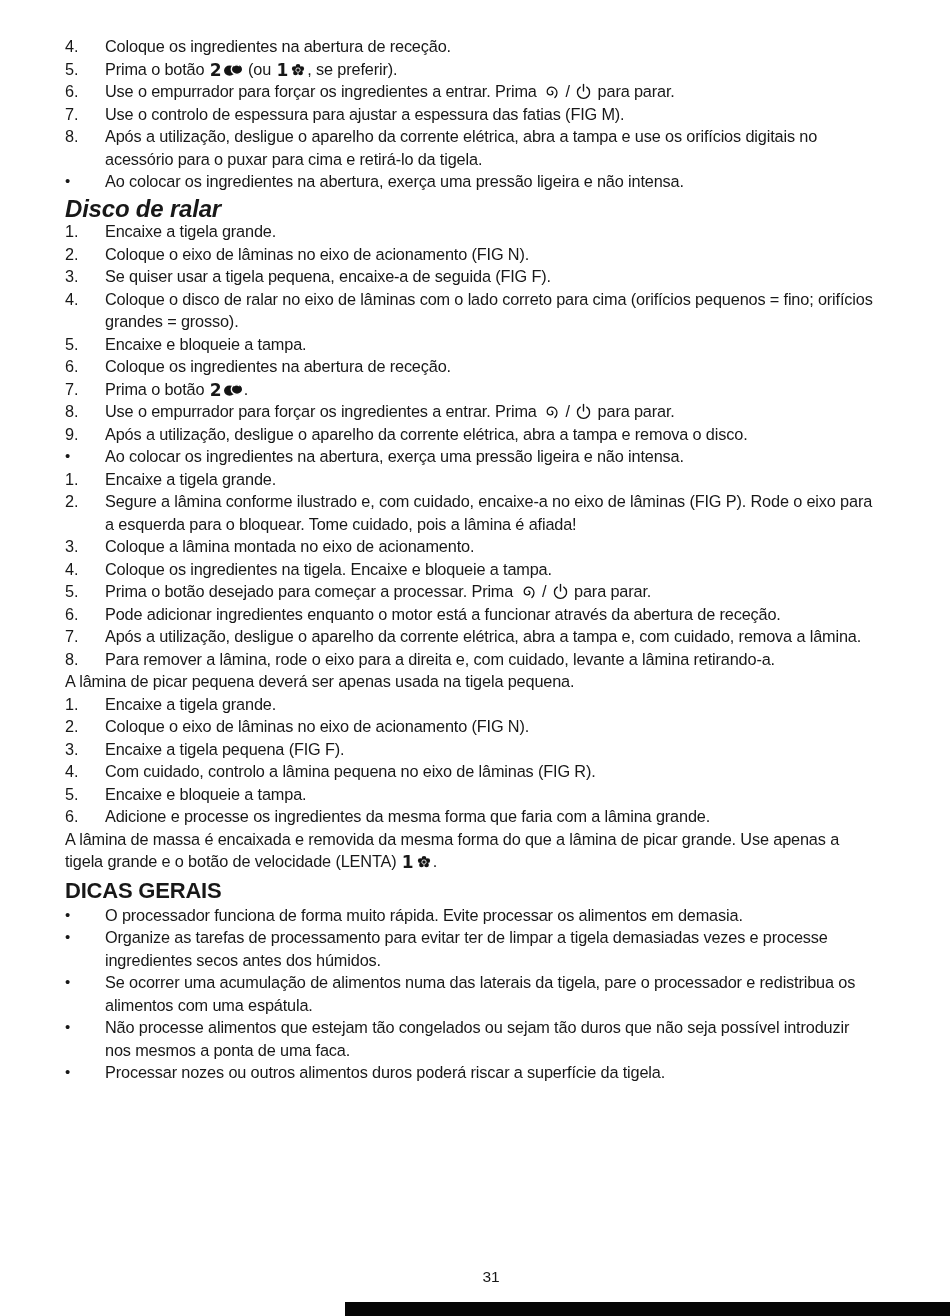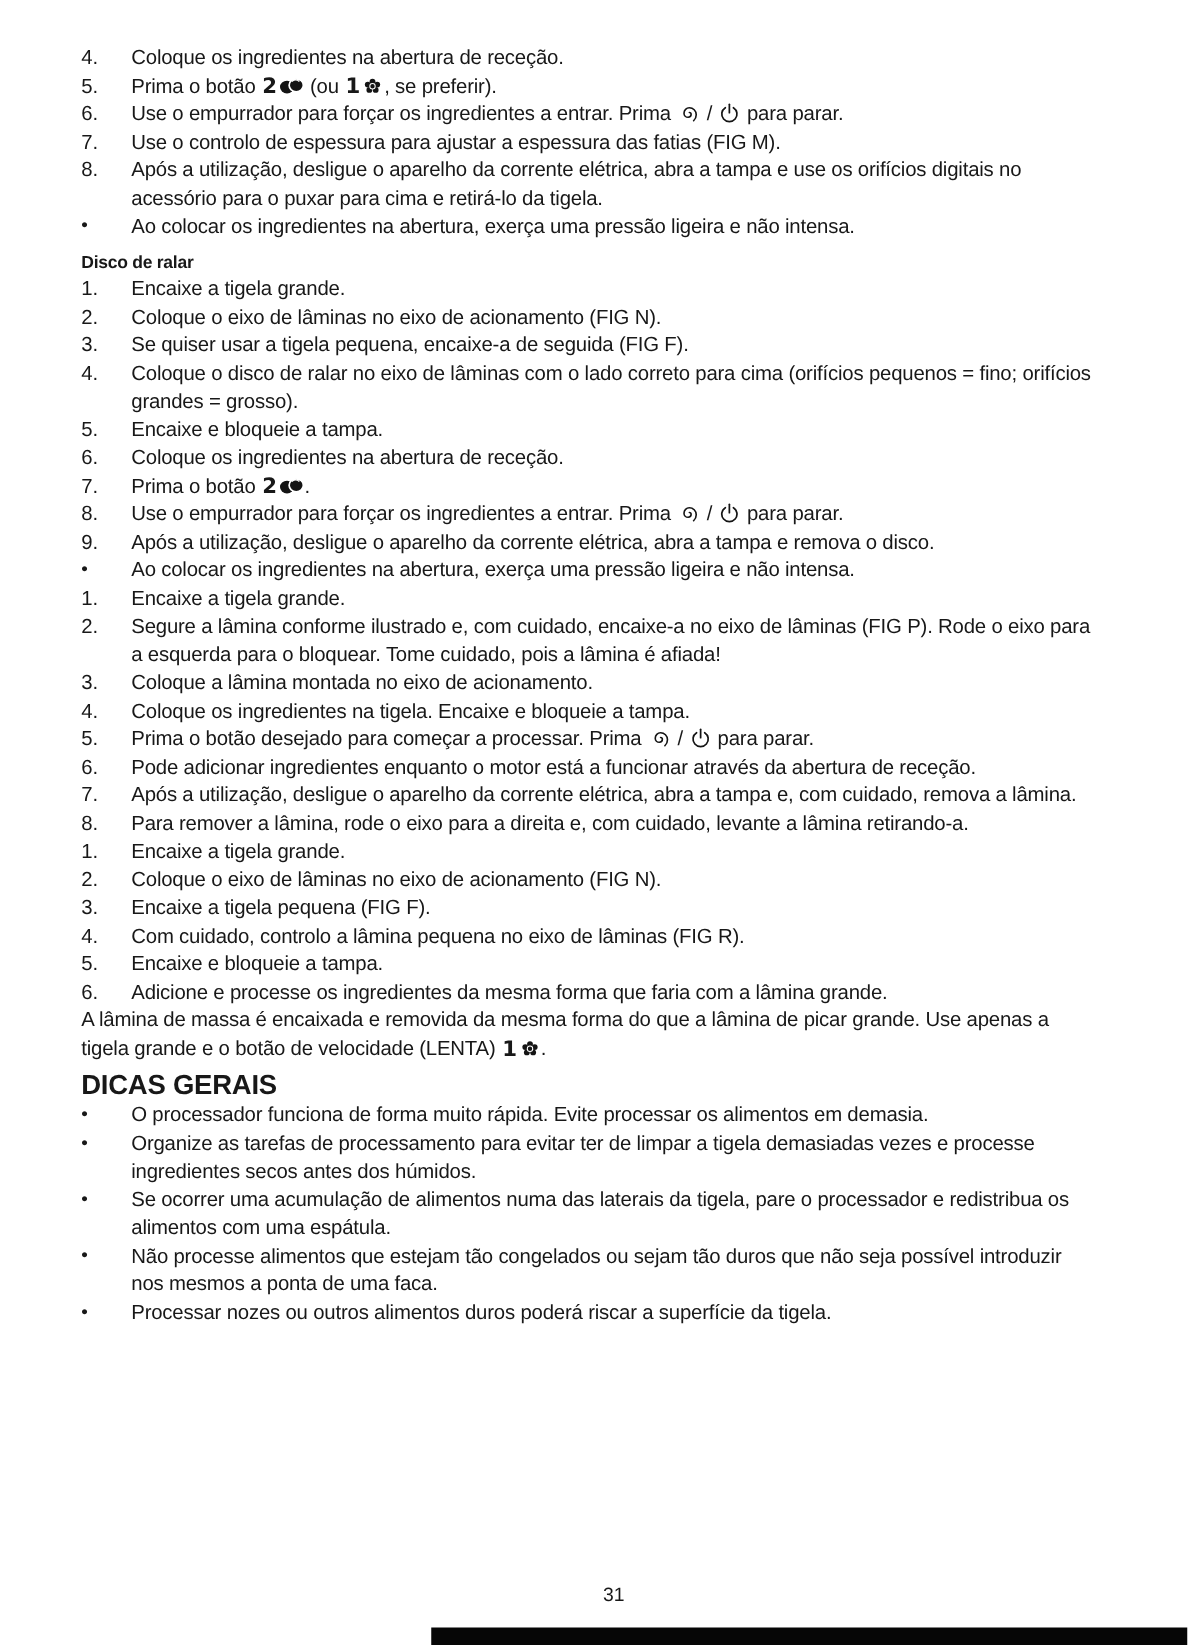--- a/index.html
+++ b/index.html
@@ -8,21 +8,21 @@
     background:#ffffff;color:#181818;
     font-family:"Liberation Sans",sans-serif;
     font-size:16.3px;line-height:22.5px;letter-spacing:-0.15px;
   }
   .page{position:absolute;top:35px;left:65px;width:810px;}
   .row{display:flex;align-items:flex-start;}
   .marker{flex:0 0 40px;}
   .marker.bullet{font-size:15px;}
   .txt{flex:1 1 auto;}
   p.para{margin:0;}
-  h3.sec{font-size:14px;font-weight:bold;margin:5px 0 0 0;line-height:22.5px;letter-spacing:-0.2px;}
+  h3.sec{font-size:24px;font-weight:bold;margin:5px 0 0 0;line-height:22.5px;letter-spacing:-0.2px;font-style:italic;}
   h2.big{font-size:22px;font-weight:bold;margin:6px 0 1px 0;line-height:24px;letter-spacing:-0.2px;}
   .icon{white-space:nowrap;display:inline-block;}
   .icon svg{display:inline-block;vertical-align:-4px;}
   .btn-num{
     font-family:"DejaVu Sans",sans-serif;font-weight:bold;font-size:17px;
     display:inline-block;line-height:14px;transform:translateY(0.5px);
     margin:0 1px 0 1px;letter-spacing:0;
   }
   .page-number{
     position:absolute;left:0;bottom:28px;width:100%;text-align:center;
@@ -156,20 +156,21 @@
       <span class="txt">Pode adicionar ingredientes enquanto o motor está a funcionar através da abertura de receção.</span>
     </div>
     <div class="row">
       <span class="marker">7.</span>
       <span class="txt">Após a utilização, desligue o aparelho da corrente elétrica, abra a tampa e, com cuidado, remova a lâmina.</span>
     </div>
     <div class="row">
       <span class="marker">8.</span>
       <span class="txt">Para remover a lâmina, rode o eixo para a direita e, com cuidado, levante a lâmina retirando-a.</span>
     </div>
+    <p class="para">A lâmina de picar pequena deverá ser apenas usada na tigela pequena.</p>
     <div class="row">
       <span class="marker">1.</span>
       <span class="txt">Encaixe a tigela grande.</span>
     </div>
     <div class="row">
       <span class="marker">2.</span>
       <span class="txt">Coloque o eixo de lâminas no eixo de acionamento (FIG N).</span>
     </div>
     <div class="row">
       <span class="marker">3.</span>

